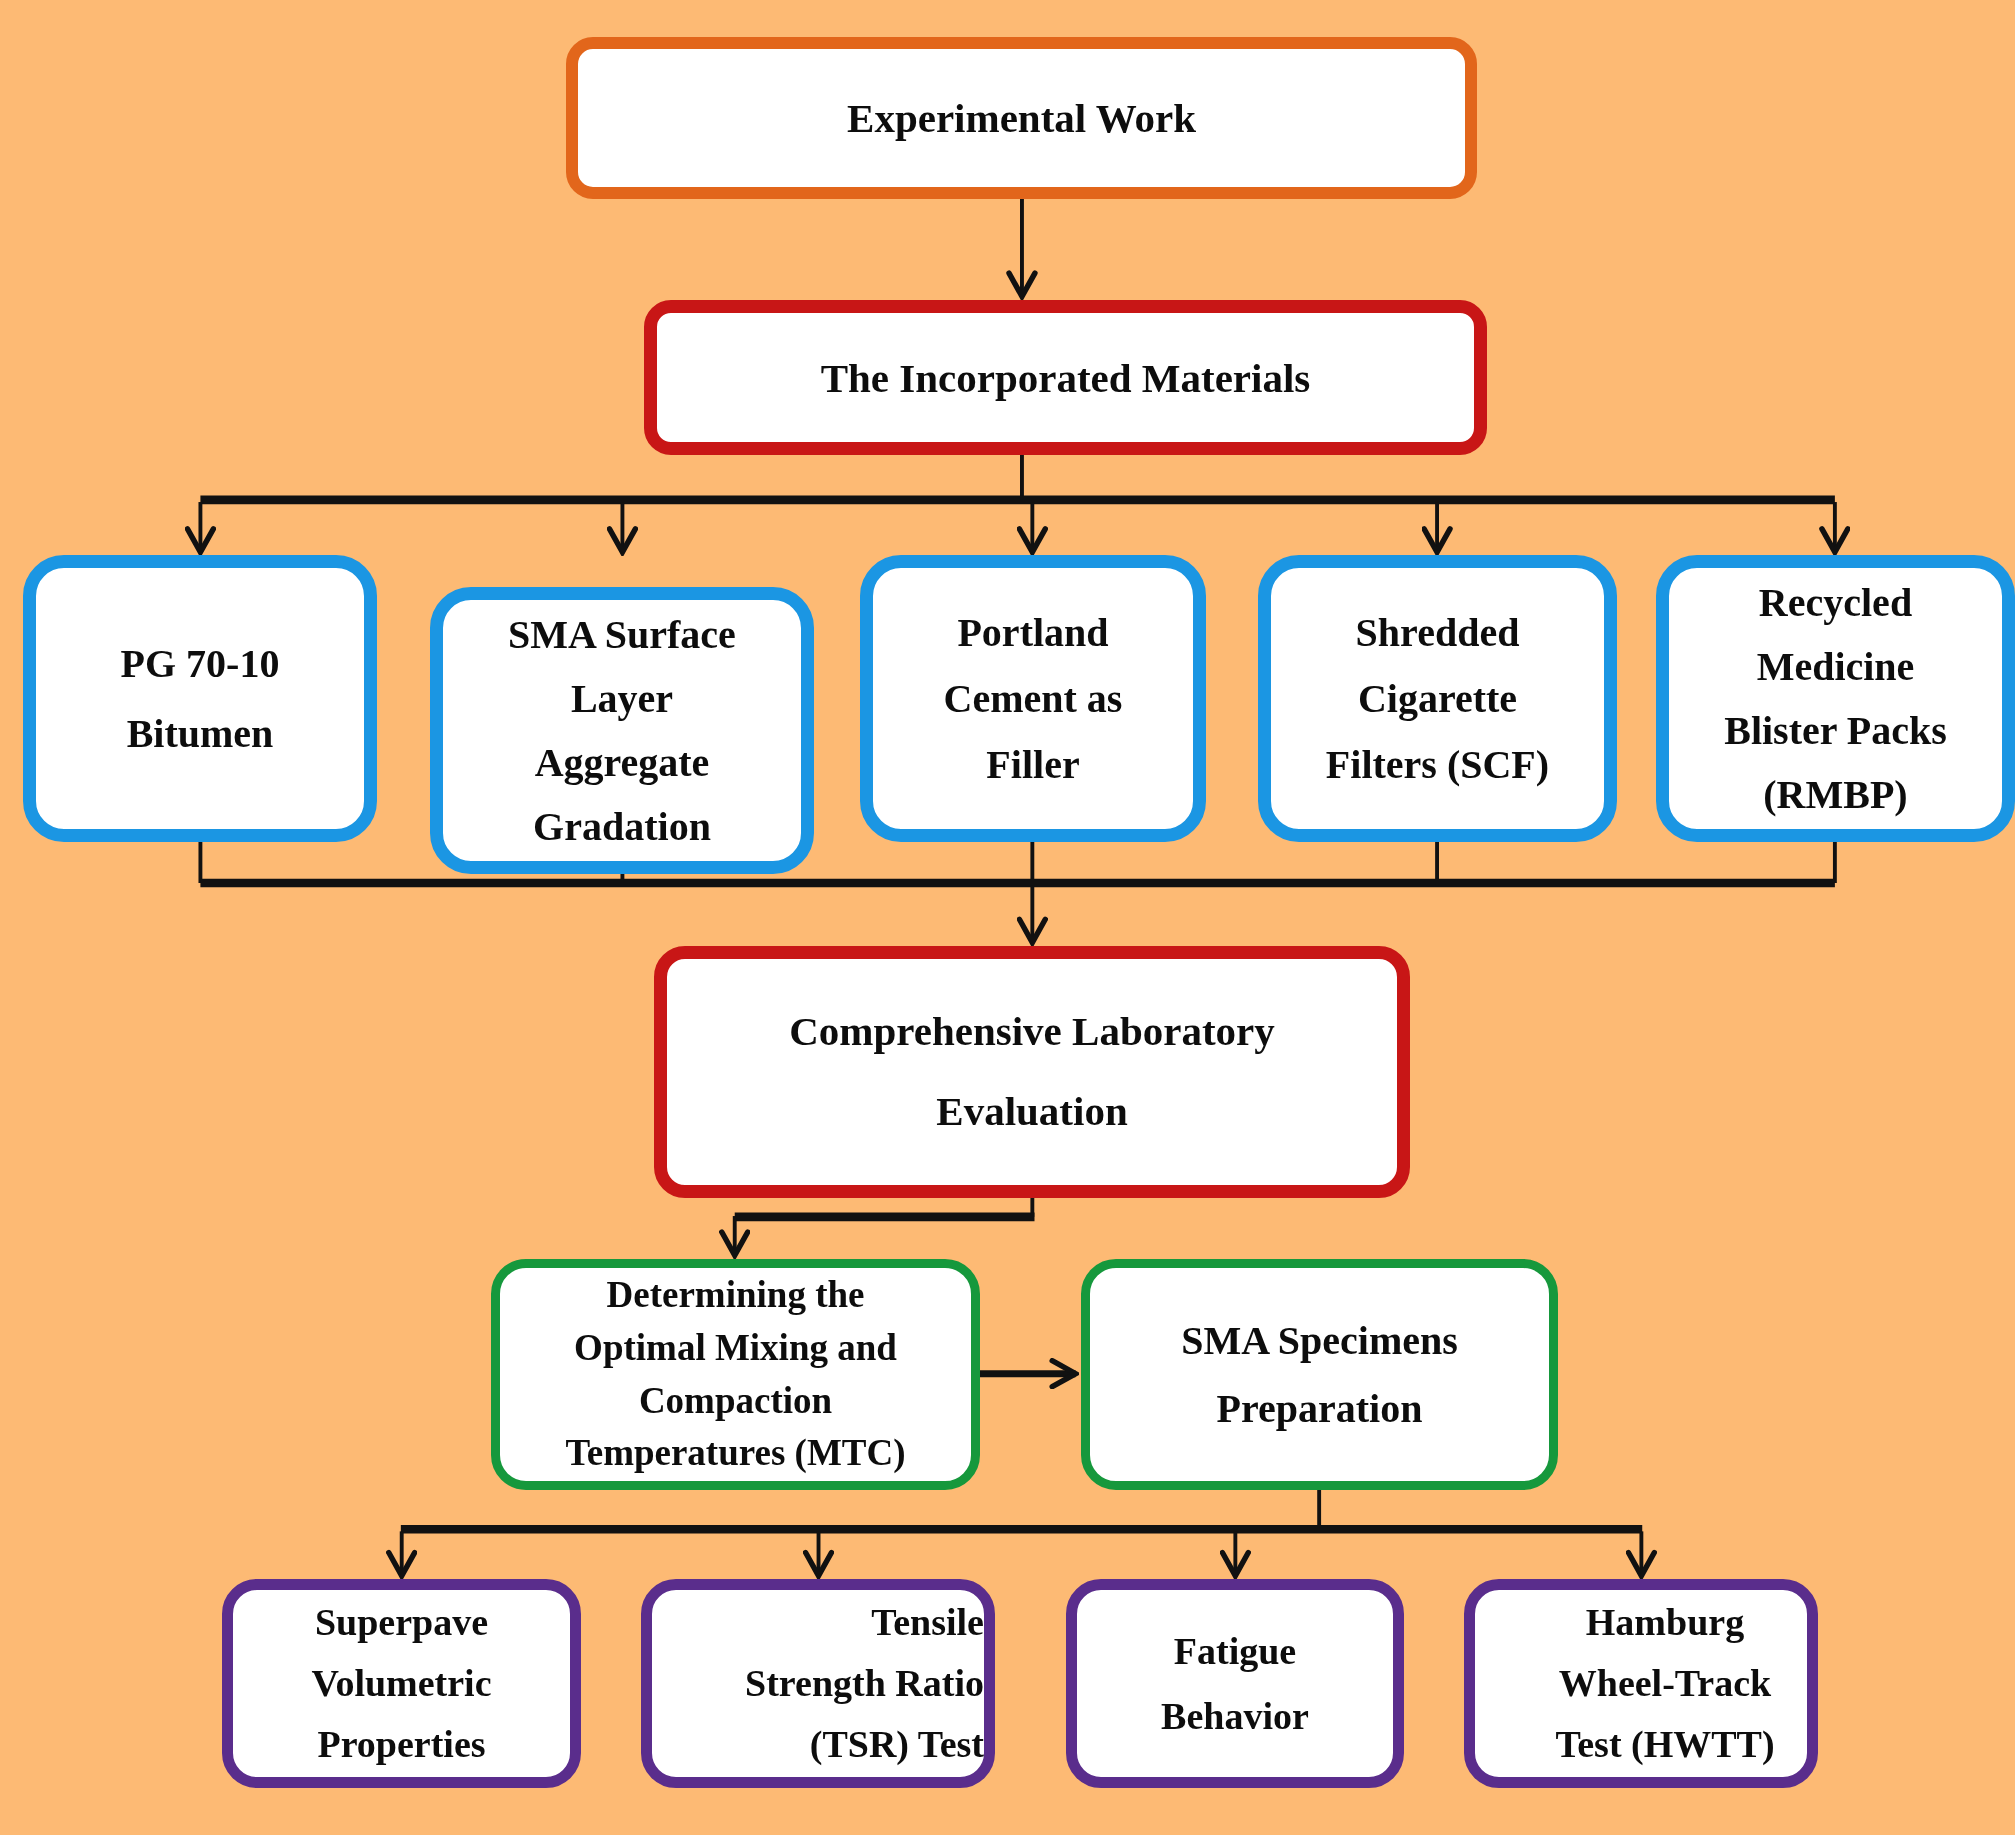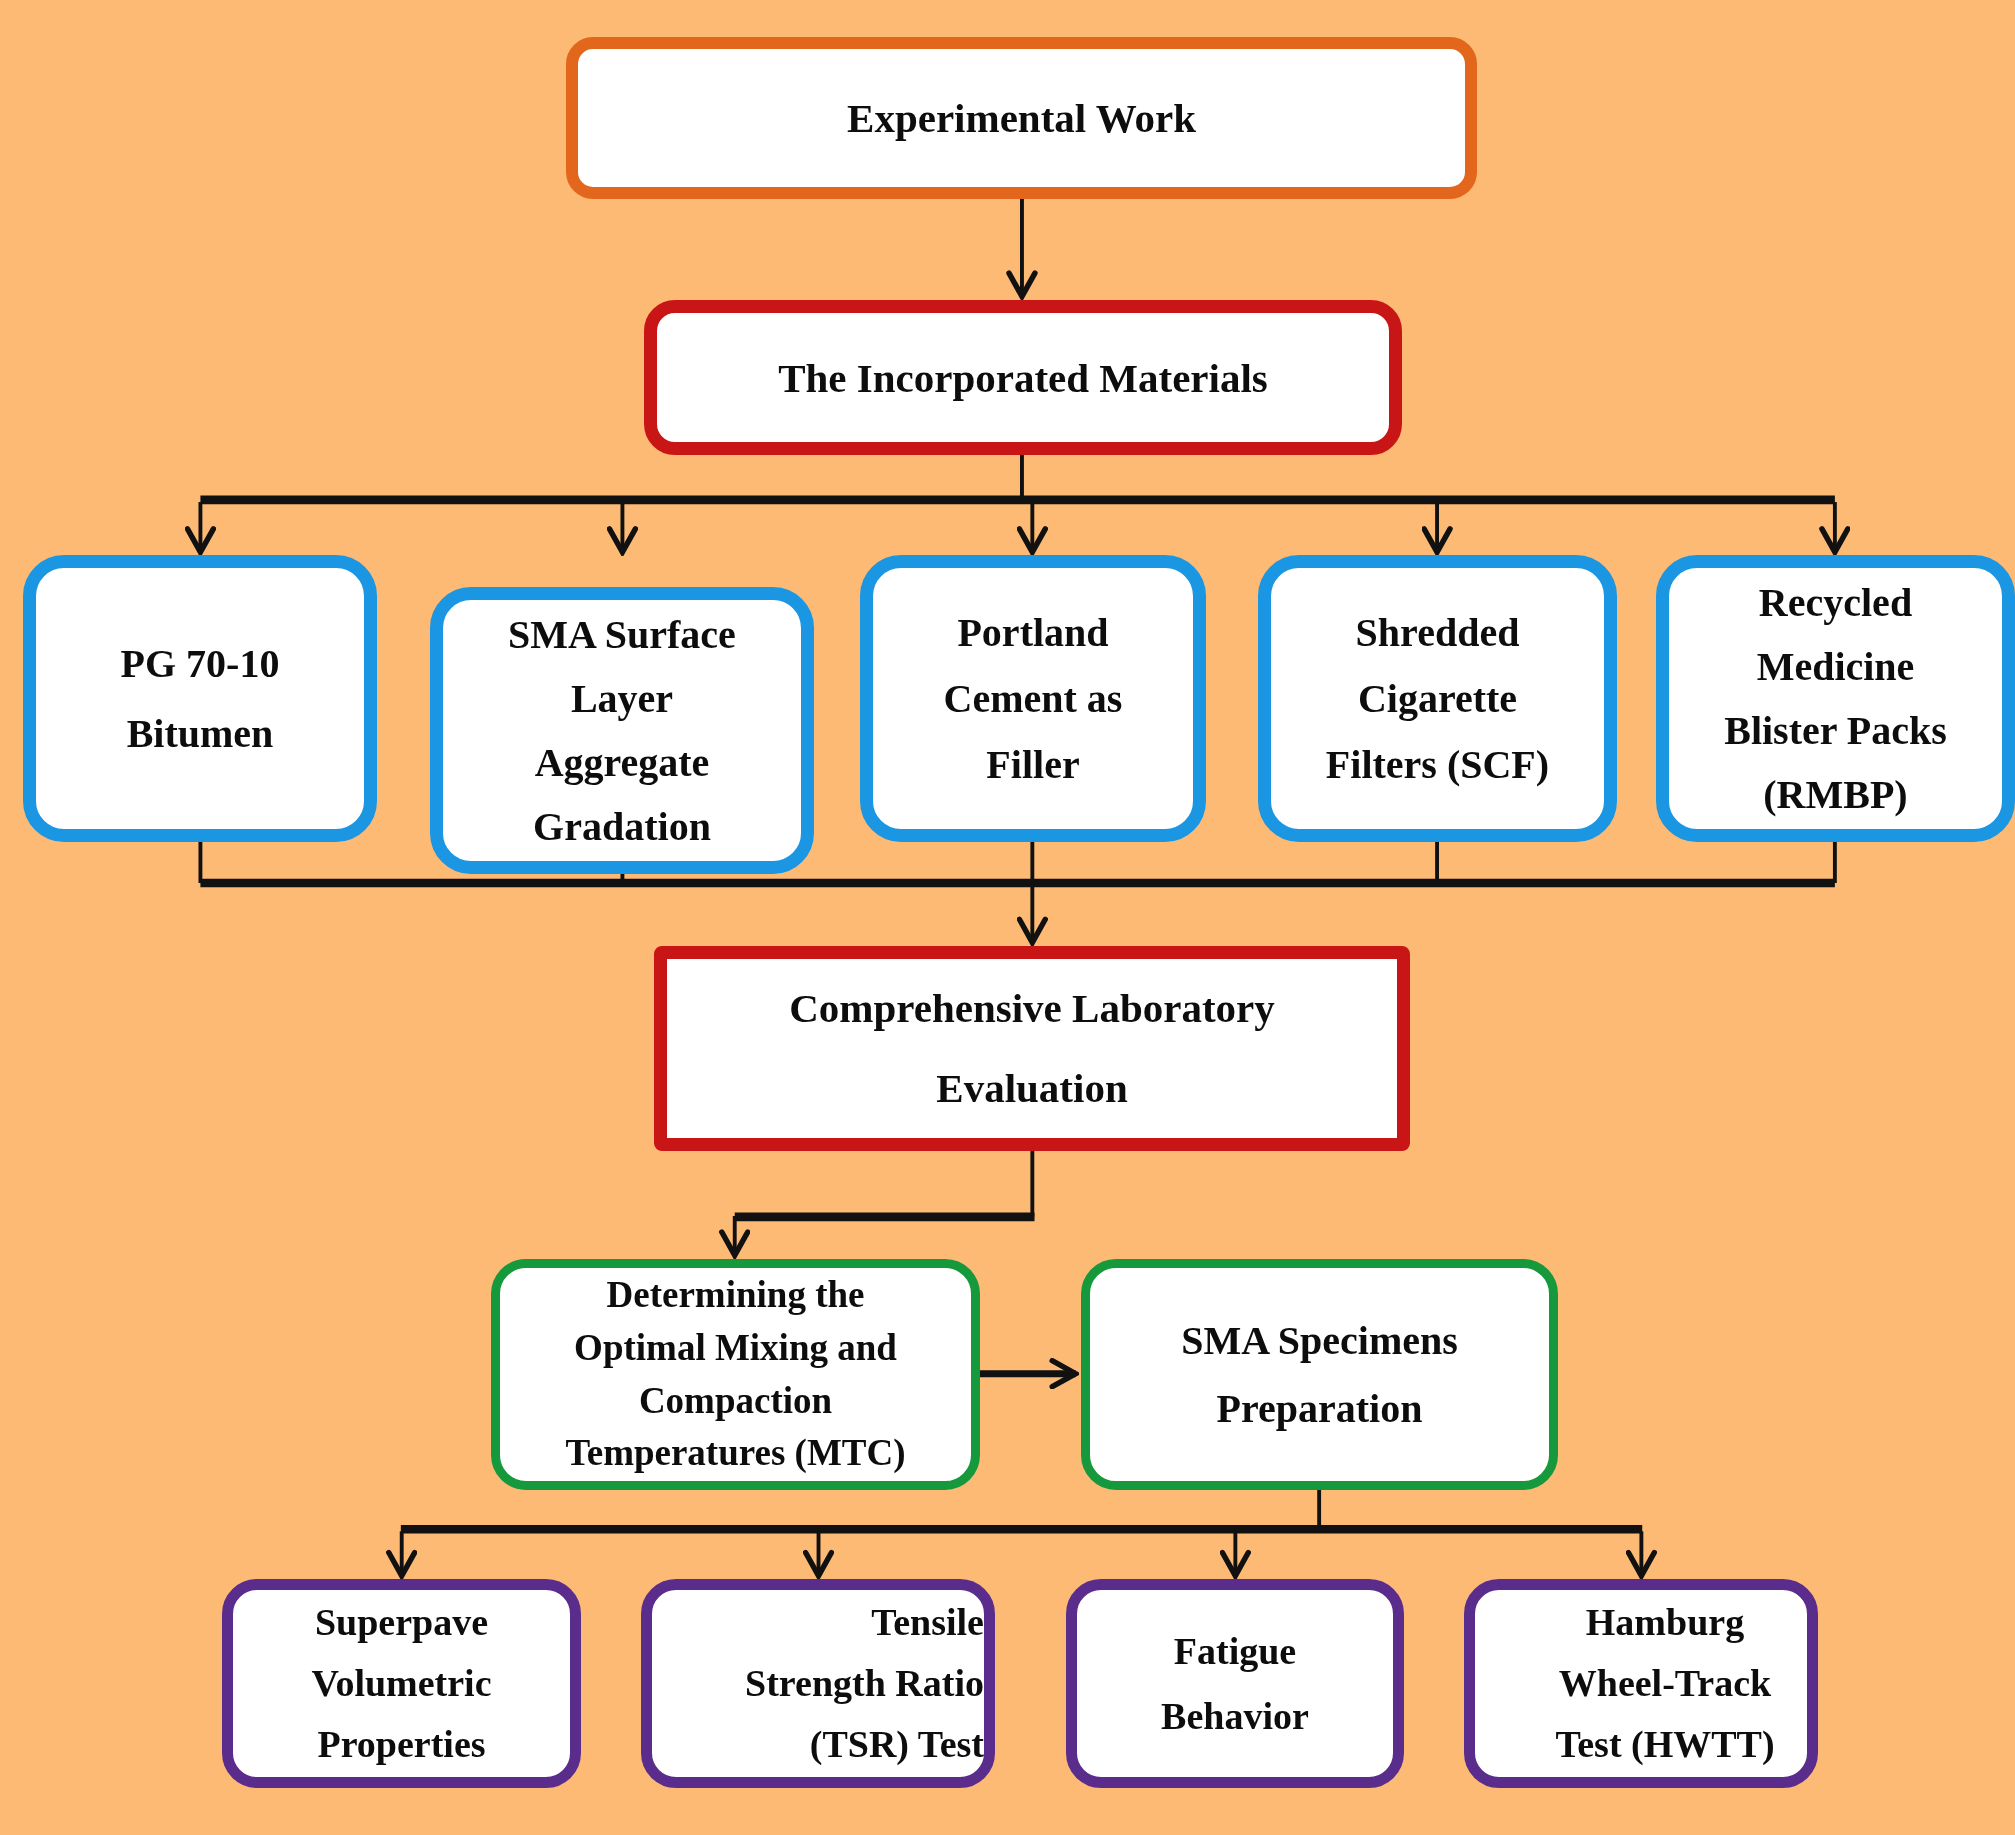--- a/index.html
+++ b/index.html
@@ -25,27 +25,27 @@
   }
   .lbl{white-space:pre-line;display:block;width:100%;}
   
   .c-orange{border:12px solid #e2661b;border-radius:27px;}
   .c-red{border:13px solid #c81616;border-radius:31px;}
   .c-blue{border:13px solid #1b96e3;border-radius:41px;}
   .c-green{border:9.5px solid #16983c;border-radius:35px;}
   .c-purple{border:11.2px solid #5a2d8c;border-radius:35px;}
   
   .n0{left:566px;top:37px;width:911px;height:162px;font-size:41px;}
-  .n1{left:644px;top:300px;width:758px;height:155px;font-size:41px;}
+  .n1{left:644px;top:300px;width:843px;height:155px;font-size:41px;border-radius:27px;}
   .n2{left:23px;top:555px;width:354px;height:287px;font-size:40px;line-height:1.75;}
   .n3{left:430px;top:555px;width:384px;height:287px;font-size:40px;line-height:1.6;margin-top:32px;}
   .n4{left:860px;top:555px;width:346px;height:287px;font-size:40px;line-height:1.65;}
   .n5{left:1258px;top:555px;width:359px;height:287px;font-size:40px;line-height:1.65;}
   .n6{left:1656px;top:555px;width:359px;height:287px;font-size:40px;line-height:1.6;}
-  .n7{left:654px;top:946px;width:756px;height:205px;font-size:41px;line-height:1.95;border-radius:8px;}
+  .n7{left:654px;top:946px;width:756px;height:252px;font-size:41px;line-height:1.95;}
   .n8{left:491px;top:1259px;width:489px;height:231px;font-size:37px;line-height:1.42;}
   .n9{left:1081px;top:1259px;width:477px;height:231px;font-size:40px;line-height:1.7;}
   .n10{left:222px;top:1579px;width:359px;height:209px;font-size:38px;line-height:1.6;}
   .n11{left:641px;top:1579px;width:354px;height:209px;font-size:38px;line-height:1.6;text-align:right;}
   .n12{left:1066px;top:1579px;width:338px;height:209px;font-size:38px;line-height:1.7;}
   .n13{left:1464px;top:1579px;width:354px;height:209px;font-size:38px;line-height:1.6;padding-left:48px;}
   .thin{stroke:#111111;stroke-width:9;fill:none;}
   .thick{stroke:#111111;stroke-width:20;fill:none;}
   .midarrow{stroke:#111111;stroke-width:16;fill:none;}
 </style>

